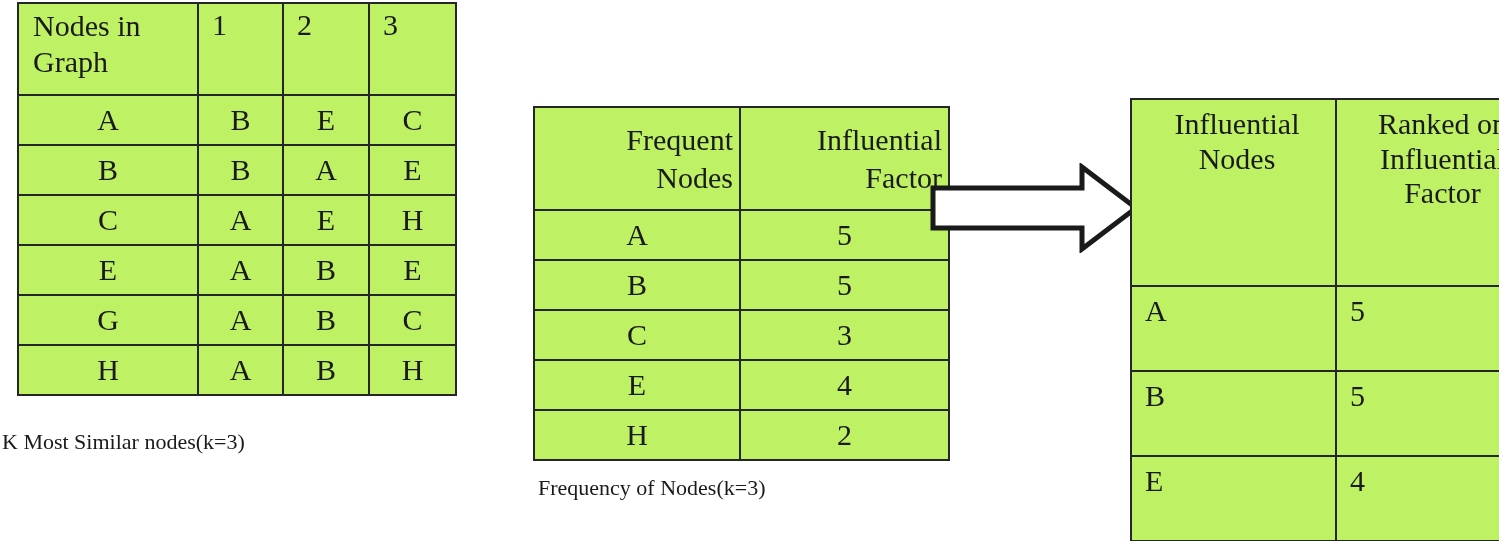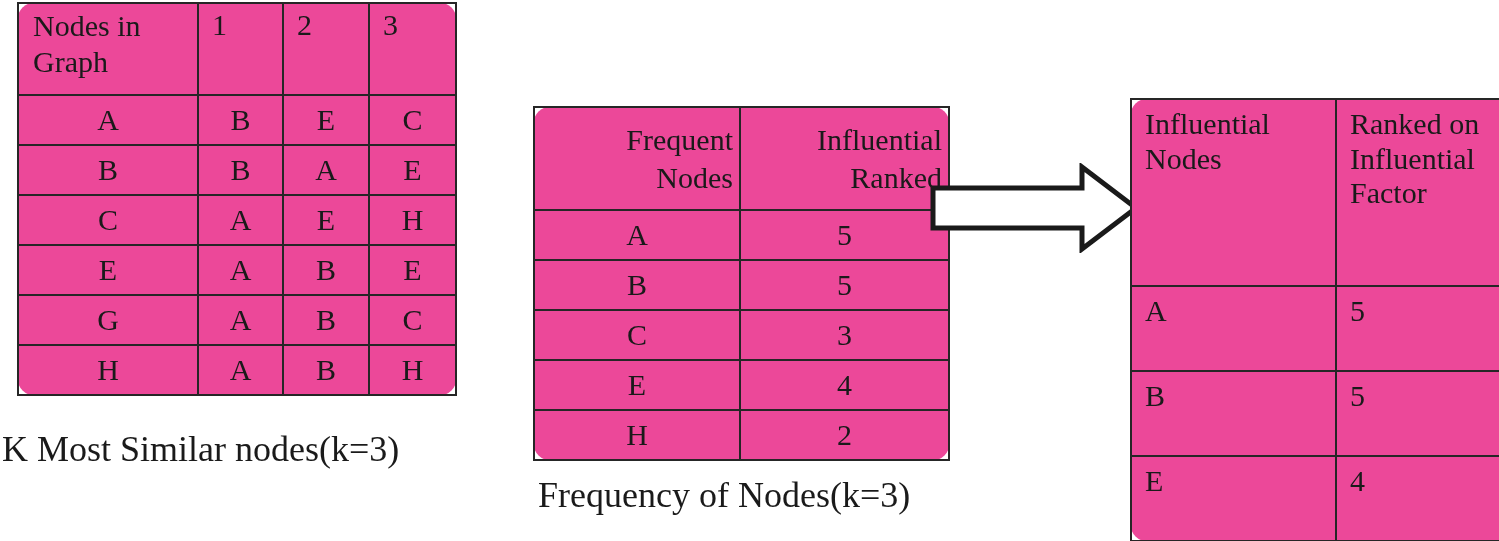--- a/index.html
+++ b/index.html
@@ -15,22 +15,21 @@
     overflow: hidden;
     font-family: "Liberation Serif", "DejaVu Serif", serif;
     color: #1a1a1a;
   }
 
   
   .dtable {
     position: absolute;
     border-collapse: collapse;
     table-layout: fixed;
-    background: #ec4899;
-    border-radius: 19px;
+    background: #bef264;
   }
   .dtable td {
     border: 2px solid #262626;
     padding: 0;
     vertical-align: middle;
     color: #1a1a1a;
     font-weight: 400;
   }
 
   
@@ -91,27 +90,27 @@
   }
   #table-influential td {
     text-align: left;
     font-size: 30px;
     line-height: 1.15;
     padding-left: 13px;
     padding-right: 6px;
     vertical-align: top;
     padding-top: 7px;
   }
-  #table-influential tr.hrow td { height: 178px; }
+  #table-influential tr.hrow td { height: 178px; text-align: center; }
   #table-influential tr.brow td { height: 76px; }
 
   
   .caption {
     position: absolute;
-    font-size: 36px;
+    font-size: 22px;
     white-space: nowrap;
     color: #1a1a1a;
     line-height: 1;
   }
   #caption-similar     { left: 2px;    top: 431px; }
   #caption-frequency   { left: 538px;  top: 477px; text-align: right; }
   #caption-influential { left: 1178px; top: 502px; }
 
   
   #flow-arrow {
@@ -173,21 +172,21 @@
         <td>H</td>
       </tr>
     </tbody>
   </table>
   <div class="caption" id="caption-similar">K Most Similar nodes(k=3)</div>
 
   <table class="dtable" id="table-frequency">
     <tbody>
       <tr class="hrow">
         <td class="hdr" style="width:182px">Frequent Nodes</td>
-        <td class="hdr" style="width:185px">Influential Ranked</td>
+        <td class="hdr" style="width:185px">Influential Factor</td>
       </tr>
       <tr class="brow">
         <td>A</td>
         <td>5</td>
       </tr>
       <tr class="brow">
         <td>B</td>
         <td>5</td>
       </tr>
       <tr class="brow">

